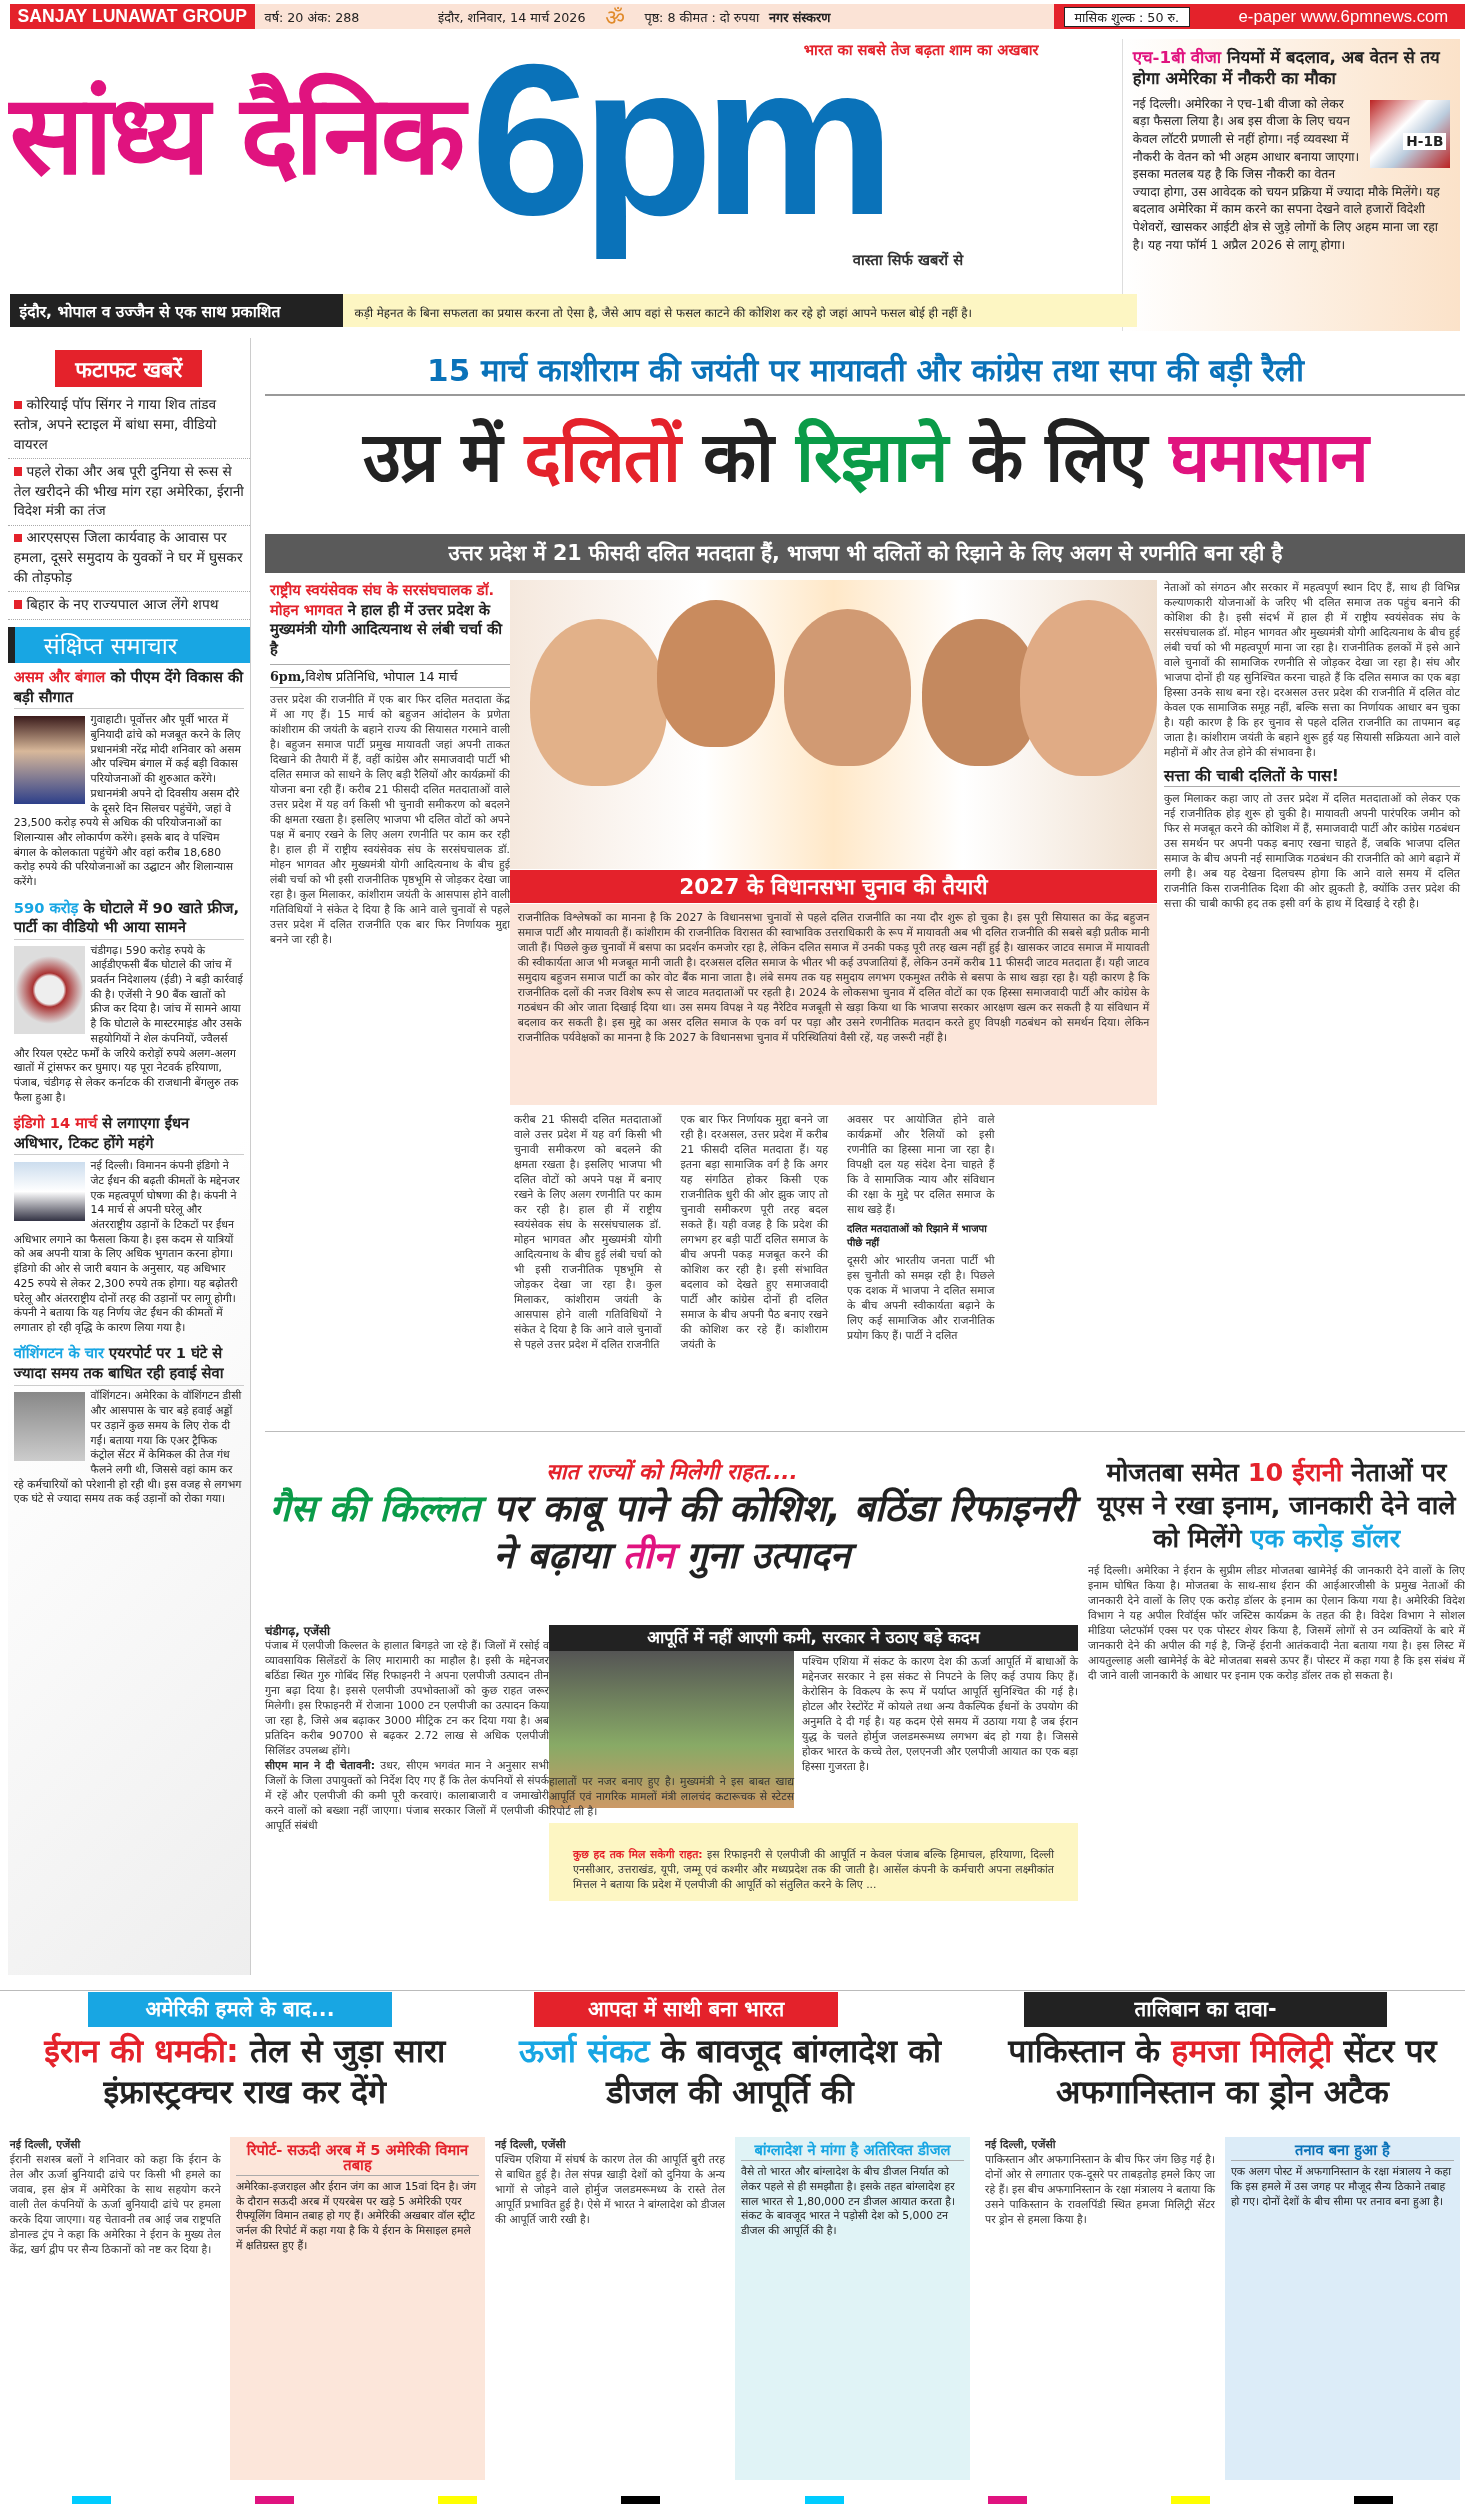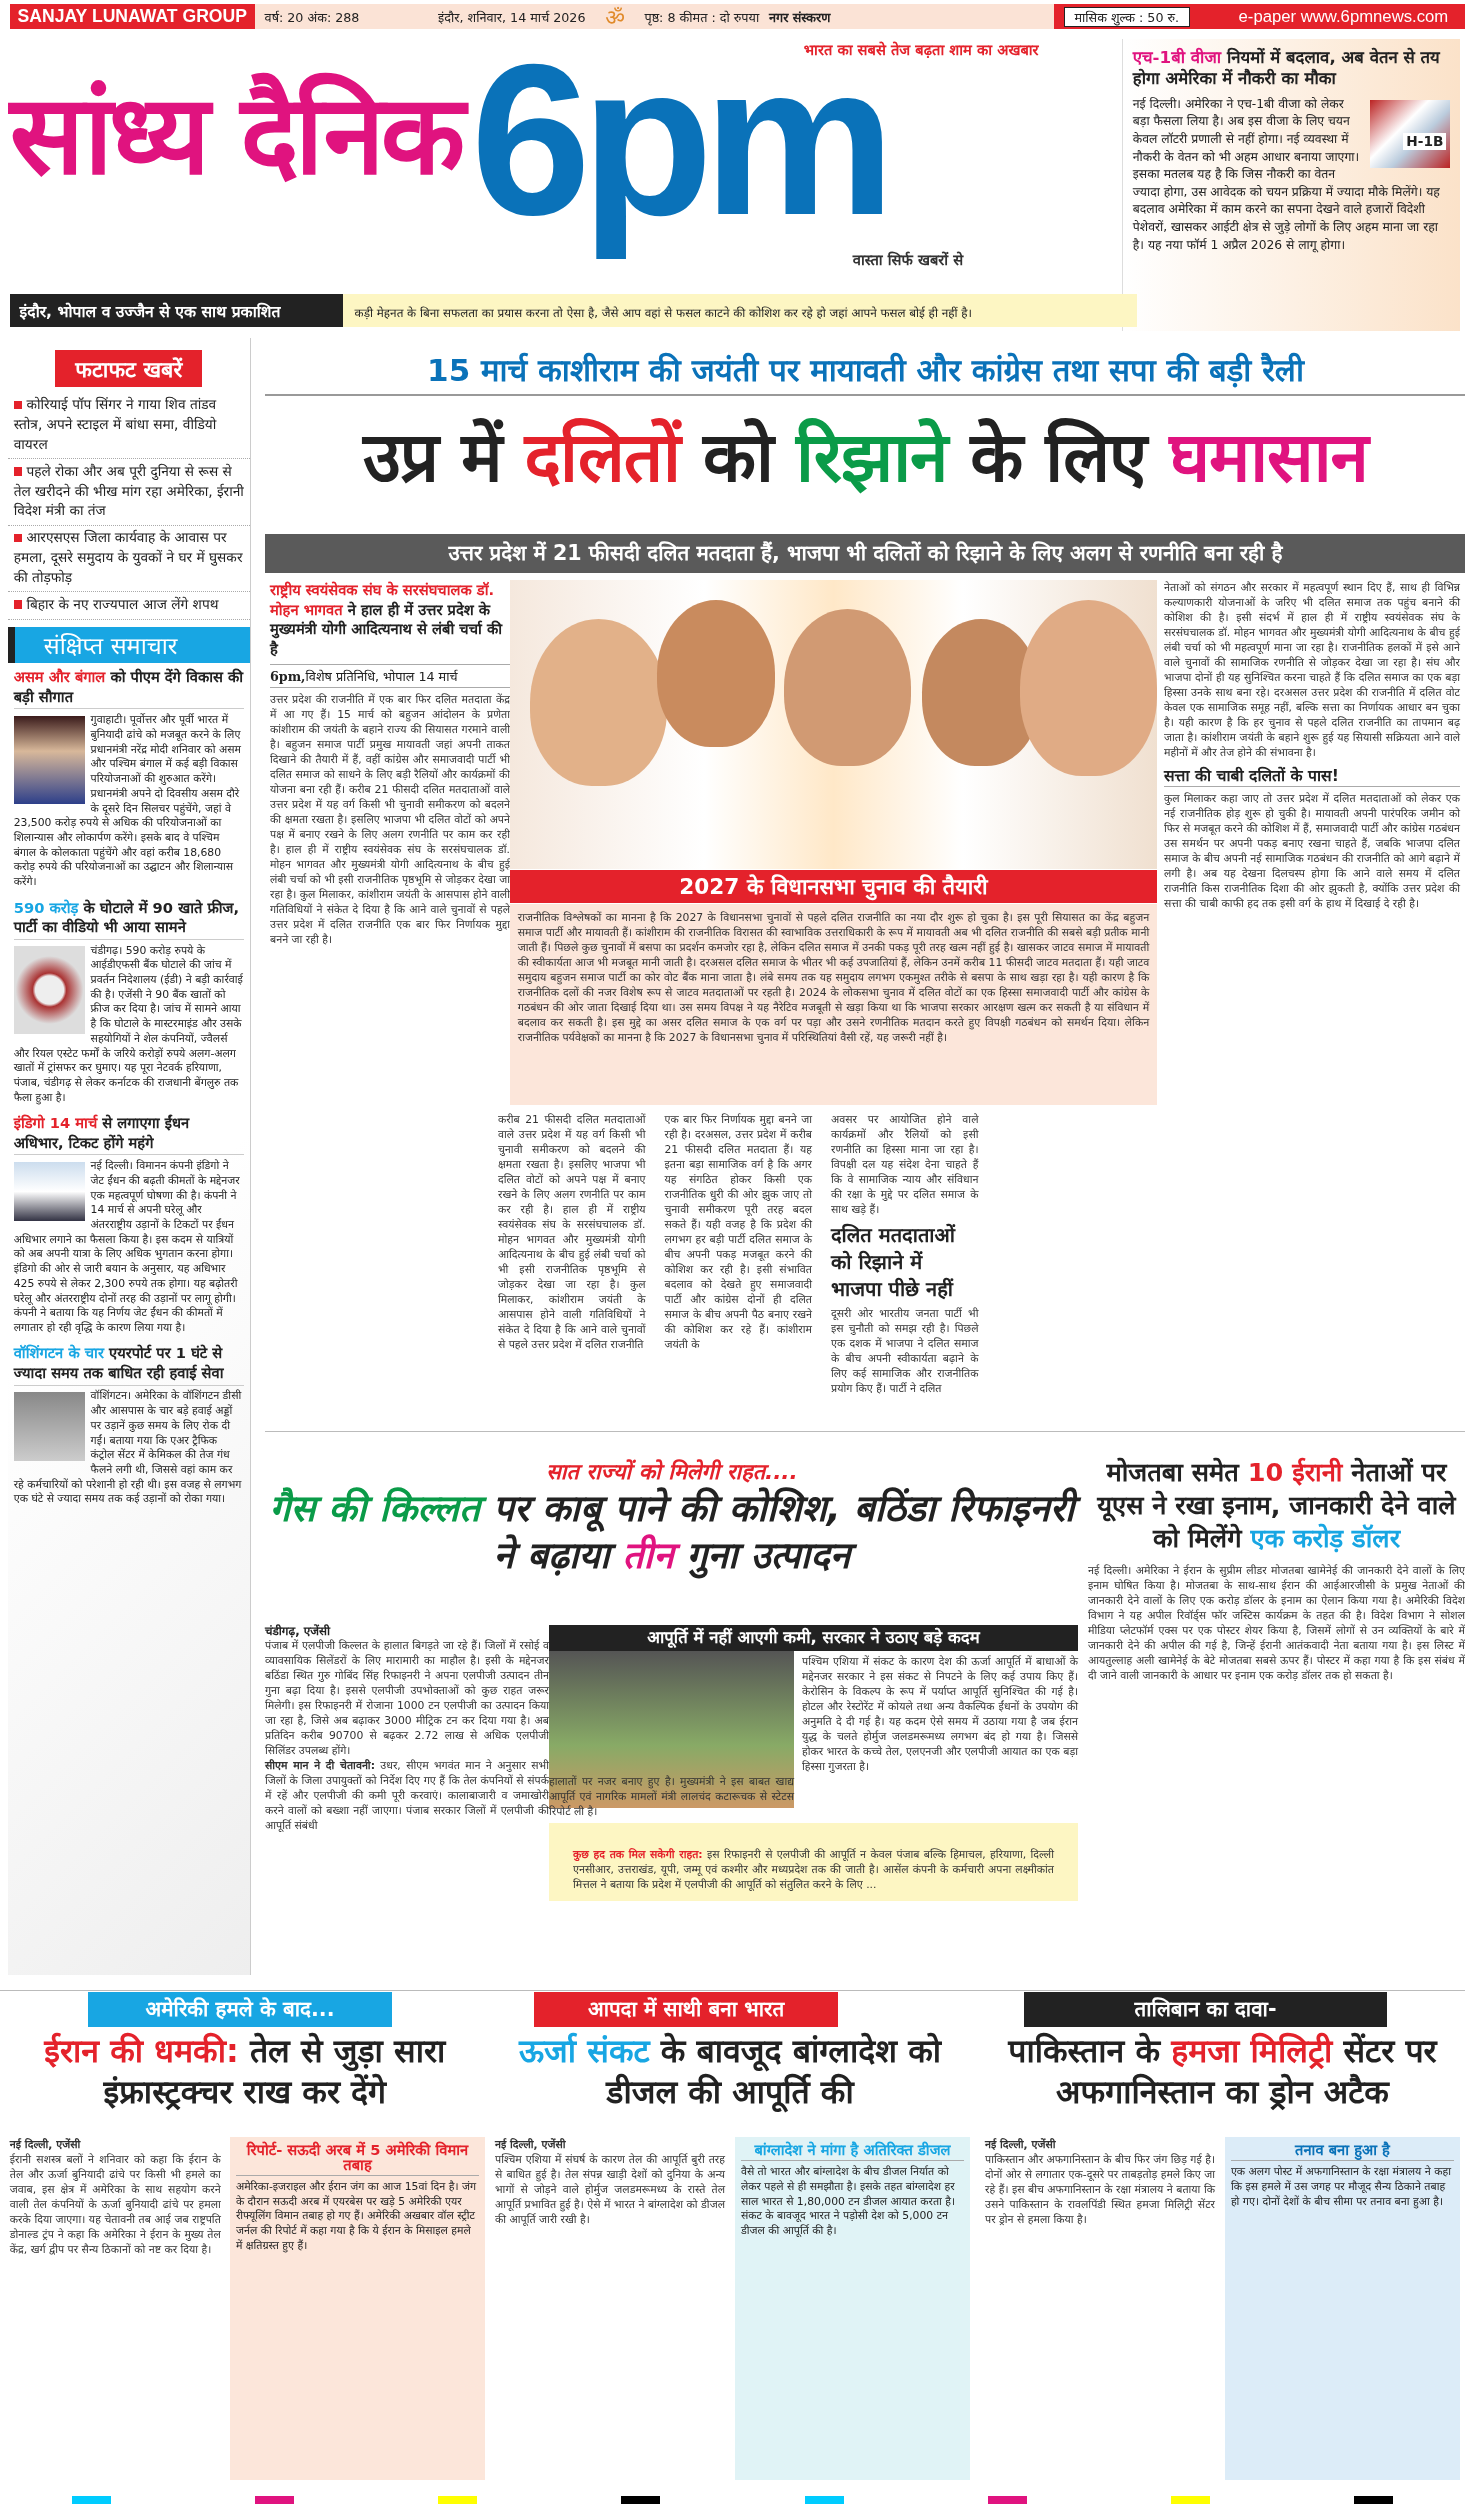--- a/index.html
+++ b/index.html
@@ -151,26 +151,26 @@
 </div>
 <div class="abs redbar">2027 के विधानसभा चुनाव की तैयारी</div>
 <div class="abs pinkbox col">राजनीतिक विश्लेषकों का मानना है कि 2027 के विधानसभा चुनावों से पहले दलित राजनीति का नया दौर शुरू हो चुका है। इस पूरी सियासत का केंद्र बहुजन समाज पार्टी और मायावती हैं। कांशीराम की राजनीतिक विरासत की स्वाभाविक उत्तराधिकारी के रूप में मायावती अब भी दलित राजनीति की सबसे बड़ी प्रतीक मानी जाती हैं। पिछले कुछ चुनावों में बसपा का प्रदर्शन कमजोर रहा है, लेकिन दलित समाज में उनकी पकड़ पूरी तरह खत्म नहीं हुई है। खासकर जाटव समाज में मायावती की स्वीकार्यता आज भी मजबूत मानी जाती है। दरअसल दलित समाज के भीतर भी कई उपजातियां हैं, लेकिन उनमें करीब 11 फीसदी जाटव मतदाता हैं। यही जाटव समुदाय बहुजन समाज पार्टी का कोर वोट बैंक माना जाता है। लंबे समय तक यह समुदाय लगभग एकमुश्त तरीके से बसपा के साथ खड़ा रहा है। यही कारण है कि राजनीतिक दलों की नजर विशेष रूप से जाटव मतदाताओं पर रहती है। 2024 के लोकसभा चुनाव में दलित वोटों का एक हिस्सा समाजवादी पार्टी और कांग्रेस के गठबंधन की ओर जाता दिखाई दिया था। उस समय विपक्ष ने यह नैरेटिव मजबूती से खड़ा किया था कि भाजपा सरकार आरक्षण खत्म कर सकती है या संविधान में बदलाव कर सकती है। इस मुद्दे का असर दलित समाज के एक वर्ग पर पड़ा और उसने रणनीतिक मतदान करते हुए विपक्षी गठबंधन को समर्थन दिया। लेकिन राजनीतिक पर्यवेक्षकों का मानना है कि 2027 के विधानसभा चुनाव में परिस्थितियां वैसी रहें, यह जरूरी नहीं है।</div>
 
 <div class="abs rcol">
   <div class="col">नेताओं को संगठन और सरकार में महत्वपूर्ण स्थान दिए हैं, साथ ही विभिन्न कल्याणकारी योजनाओं के जरिए भी दलित समाज तक पहुंच बनाने की कोशिश की है। इसी संदर्भ में हाल ही में राष्ट्रीय स्वयंसेवक संघ के सरसंघचालक डॉ. मोहन भागवत और मुख्यमंत्री योगी आदित्यनाथ के बीच हुई लंबी चर्चा को भी महत्वपूर्ण माना जा रहा है। राजनीतिक हलकों में इसे आने वाले चुनावों की सामाजिक रणनीति से जोड़कर देखा जा रहा है। संघ और भाजपा दोनों ही यह सुनिश्चित करना चाहते हैं कि दलित समाज का एक बड़ा हिस्सा उनके साथ बना रहे। दरअसल उत्तर प्रदेश की राजनीति में दलित वोट केवल एक सामाजिक समूह नहीं, बल्कि सत्ता का निर्णायक आधार बन चुका है। यही कारण है कि हर चुनाव से पहले दलित राजनीति का तापमान बढ़ जाता है। कांशीराम जयंती के बहाने शुरू हुई यह सियासी सक्रियता आने वाले महीनों में और तेज होने की संभावना है।</div>
   <h4>सत्ता की चाबी दलितों के पास!</h4>
   <div class="col">कुल मिलाकर कहा जाए तो उत्तर प्रदेश में दलित मतदाताओं को लेकर एक नई राजनीतिक होड़ शुरू हो चुकी है। मायावती अपनी पारंपरिक जमीन को फिर से मजबूत करने की कोशिश में हैं, समाजवादी पार्टी और कांग्रेस गठबंधन उस समर्थन पर अपनी पकड़ बनाए रखना चाहते हैं, जबकि भाजपा दलित समाज के बीच अपनी नई सामाजिक गठबंधन की राजनीति को आगे बढ़ाने में लगी है। अब यह देखना दिलचस्प होगा कि आने वाले समय में दलित राजनीति किस राजनीतिक दिशा की ओर झुकती है, क्योंकि उत्तर प्रदेश की सत्ता की चाबी काफी हद तक इसी वर्ग के हाथ में दिखाई दे रही है।</div>
 </div>
 
-<div class="abs" style="left:498px;top:1112px;width:647px;display:grid;grid-template-columns:repeat(4,1fr);gap:19px">
+<div class="abs" style="left:514px;top:1112px;width:647px;display:grid;grid-template-columns:repeat(4,1fr);gap:19px">
   <div class="col">करीब 21 फीसदी दलित मतदाताओं वाले उत्तर प्रदेश में यह वर्ग किसी भी चुनावी समीकरण को बदलने की क्षमता रखता है। इसलिए भाजपा भी दलित वोटों को अपने पक्ष में बनाए रखने के लिए अलग रणनीति पर काम कर रही है। हाल ही में राष्ट्रीय स्वयंसेवक संघ के सरसंघचालक डॉ. मोहन भागवत और मुख्यमंत्री योगी आदित्यनाथ के बीच हुई लंबी चर्चा को भी इसी राजनीतिक पृष्ठभूमि से जोड़कर देखा जा रहा है। कुल मिलाकर, कांशीराम जयंती के आसपास होने वाली गतिविधियों ने संकेत दे दिया है कि आने वाले चुनावों से पहले उत्तर प्रदेश में दलित राजनीति</div>
   <div class="col">एक बार फिर निर्णायक मुद्दा बनने जा रही है। दरअसल, उत्तर प्रदेश में करीब 21 फीसदी दलित मतदाता हैं। यह इतना बड़ा सामाजिक वर्ग है कि अगर यह संगठित होकर किसी एक राजनीतिक धुरी की ओर झुक जाए तो चुनावी समीकरण पूरी तरह बदल सकते हैं। यही वजह है कि प्रदेश की लगभग हर बड़ी पार्टी दलित समाज के बीच अपनी पकड़ मजबूत करने की कोशिश कर रही है। इसी संभावित बदलाव को देखते हुए समाजवादी पार्टी और कांग्रेस दोनों ही दलित समाज के बीच अपनी पैठ बनाए रखने की कोशिश कर रहे हैं। कांशीराम जयंती के</div>
   <div>
       <div class="col">अवसर पर आयोजित होने वाले कार्यक्रमों और रैलियों को इसी रणनीति का हिस्सा माना जा रहा है। विपक्षी दल यह संदेश देना चाहते हैं कि वे सामाजिक न्याय और संविधान की रक्षा के मुद्दे पर दलित समाज के साथ खड़े हैं।</div>
-      <h4 style="font-size:20px;margin:3.9px 0">दलित मतदाताओं को रिझाने में भाजपा पीछे नहीं</h4>
+      <h4 style="font-size:10px;margin:3.9px 0">दलित मतदाताओं को रिझाने में भाजपा पीछे नहीं</h4>
       <div class="col">दूसरी ओर भारतीय जनता पार्टी भी इस चुनौती को समझ रही है। पिछले एक दशक में भाजपा ने दलित समाज के बीच अपनी स्वीकार्यता बढ़ाने के लिए कई सामाजिक और राजनीतिक प्रयोग किए हैं। पार्टी ने दलित</div>
     </div>
   <div></div>
 </div>
 
 <div class="abs hr"></div>
 
 <div class="abs gas">
   <div class="kick">सात राज्यों को मिलेगी राहत....</div>
   <div class="hl"><span class="g">गैस की किल्लत</span><span> पर काबू पाने की कोशिश, बठिंडा रिफाइनरी ने बढ़ाया </span><span class="p">तीन</span><span> गुना उत्पादन</span></div>

